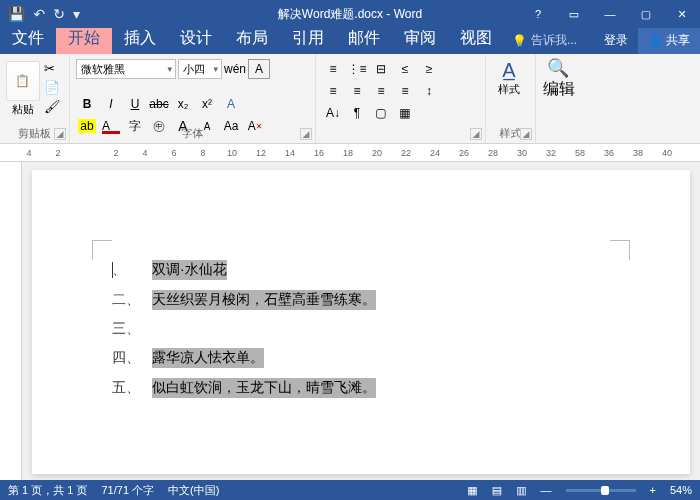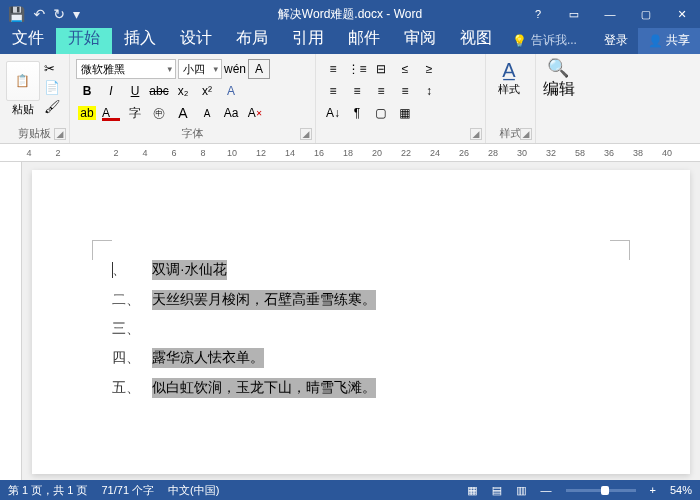--- a/index.html
+++ b/index.html
@@ -5,33 +5,33 @@
 *{margin:0;padding:0;box-sizing:border-box;font-family:"Microsoft YaHei",sans-serif;user-select:none}
 body{width:700px;height:500px;background:#fff;overflow:hidden;font-size:12px;position:relative}
 .titlebar{height:28px;background:#2b579a;color:#fff;display:flex;align-items:center;position:relative}
 .qat{display:flex;align-items:center;gap:8px;padding-left:8px}
 .qat span{font-size:14px;opacity:.9}
 .titlebar-title{position:absolute;left:50%;transform:translateX(-50%);font-size:12px}
 .win-controls{position:absolute;right:0;display:flex;height:100%}
 .win-controls div{width:36px;display:flex;align-items:center;justify-content:center;font-size:11px}
 .tabs{height:26px;background:#2b579a;color:#fff;display:flex;align-items:flex-end}
 .tab{padding:5px 12px;font-size:16px;cursor:pointer}
-.tab.active{background:#5eead4;color:#2b579a}
+.tab.active{background:#fca5a5;color:#2b579a}
 .tab.file{background:#2b579a}
 .tellme{color:#c5d4ea;padding:5px 8px;display:flex;align-items:center;gap:4px}
 .login{margin-left:auto;padding:5px 10px}
 .share{background:#3e6db5;padding:5px 10px;display:flex;align-items:center;gap:3px}
 .ribbon{height:90px;background:#f3f3f3;border-bottom:1px solid #d4d4d4;display:flex}
 .group{border-right:1px solid #e1e1e1;padding:3px 6px 2px;display:flex;flex-direction:column;position:relative}
 .group-label{position:absolute;bottom:2px;left:0;right:0;text-align:center;font-size:11px;color:#666}
 .group-body{flex:1;display:flex;gap:4px}
 .paste-col{display:flex;flex-direction:column;align-items:center;gap:1px;padding-top:4px}
 .big-btn{width:34px;height:40px;display:flex;align-items:center;justify-content:center;background:linear-gradient(#fff,#f8f8f8);border:1px solid #ddd;border-radius:2px}
 .clipboard-icons{display:flex;flex-direction:column;gap:4px;padding-top:4px;font-size:13px}
-.font-top{display:flex;gap:2px;align-items:center;margin-bottom:2px}
+.font-top{display:flex;gap:2px;align-items:center;margin-bottom:15px}
 .sel{background:#fff;border:1px solid #c0c0c0;height:20px;font-size:11px;padding:1px 14px 1px 4px;position:relative;display:inline-flex;align-items:center}
 .sel::after{content:"▾";position:absolute;right:3px;font-size:9px;color:#666}
 .icon-btn{width:22px;height:20px;border:1px solid transparent;display:inline-flex;align-items:center;justify-content:center;font-size:12px;cursor:pointer}
 .row{display:flex;gap:2px;align-items:center;margin-bottom:2px}
 .font-body{display:flex;flex-direction:column;padding-top:2px}
 .bold{font-weight:bold}.italic{font-style:italic}.underline{text-decoration:underline}
 .strike{text-decoration:line-through}
 .color-bar{width:18px;height:3px;background:#c00;display:block;margin-top:-2px}
 .ruler{height:18px;background:#fff;border-bottom:1px solid #d4d4d4;display:flex;align-items:center;font-size:9px;color:#666;padding-left:24px;gap:19px;overflow:hidden}
 .ruler span{width:10px;text-align:center}

